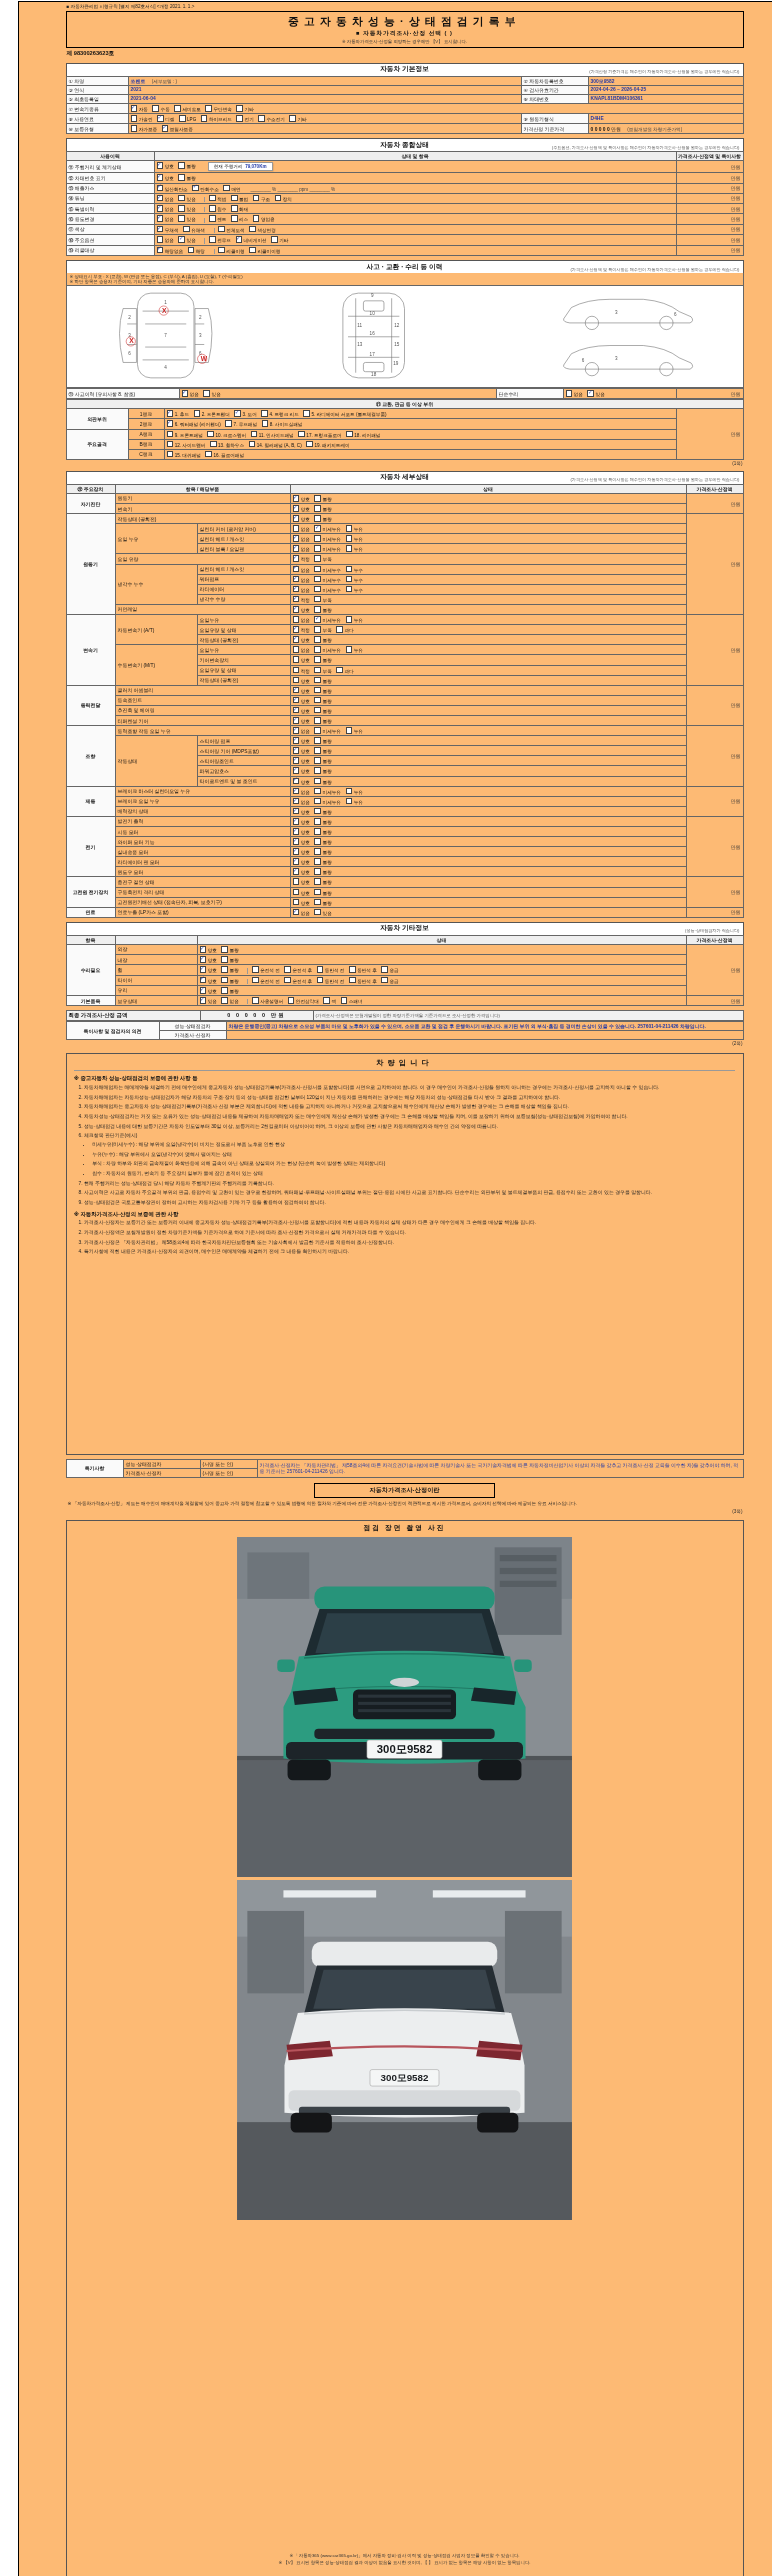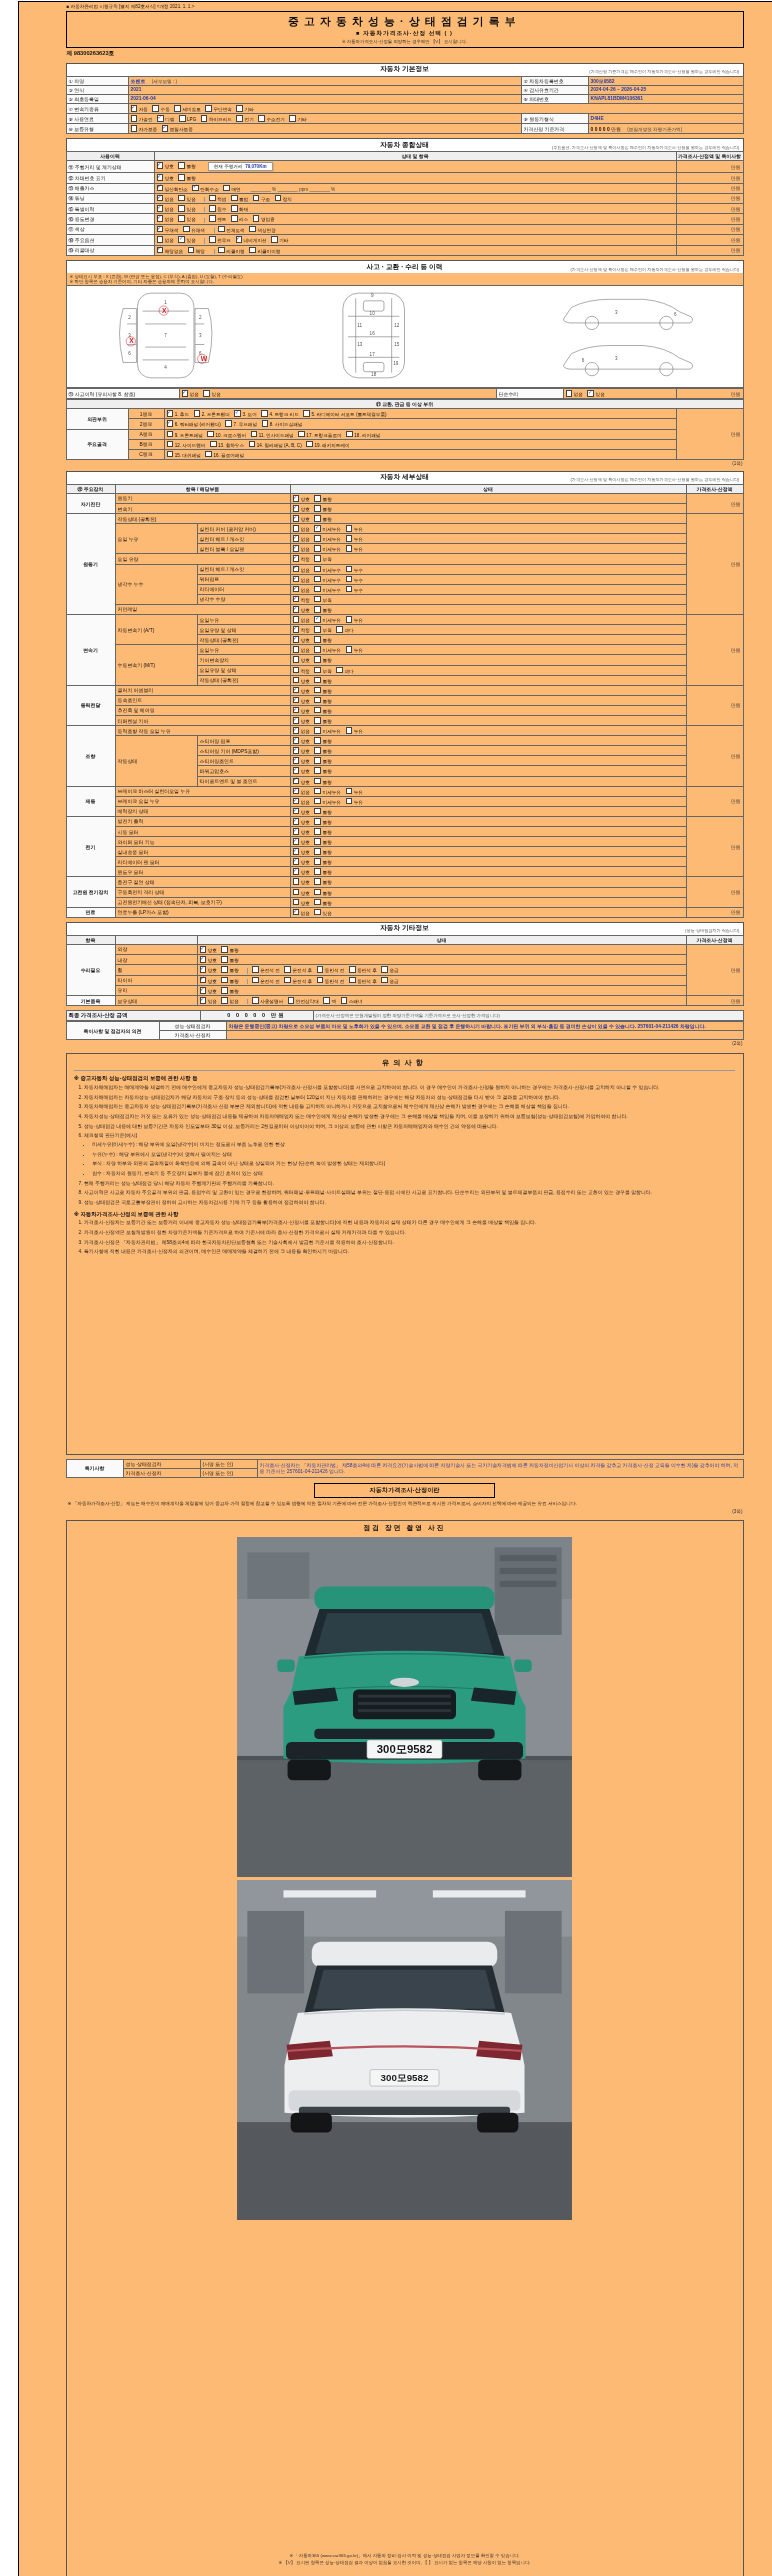--- a/index.html
+++ b/index.html
@@ -623,21 +623,21 @@
           </tr>
           <tr>
             <td class="who lbl">가격조사·산정자</td>
             <td class="optx bval"></td>
           </tr>
         </tbody>
   </table>
   <div class="pagemark">(2쪽)</div>
 
   <div class="noticebox">
-    <div class="ntitle">유의사항</div>
+    <div class="ntitle">차량입니다</div>
     <div>
           <div class="nh">※ 중고자동차 성능·상태점검의 보증에 관한 사항 등</div>
           <ol>
             <li>자동차매매업자는 매매계약을 체결하기 전에 매수인에게 중고자동차 성능·상태점검기록부(가격조사·산정서를 포함합니다)를 서면으로 고지하여야 합니다. 이 경우 매수인이 가격조사·산정을 원하지 아니하는 경우에는 가격조사·산정서를 고지하지 아니할 수 있습니다.</li>
             <li>자동차매매업자는 자동차성능·상태점검자가 해당 자동차의 구조·장치 등의 성능·상태를 점검한 날부터 120일이 지난 자동차를 판매하려는 경우에는 해당 자동차의 성능·상태점검을 다시 받아 그 결과를 고지하여야 합니다.</li>
             <li>자동차매매업자는 중고자동차 성능·상태점검기록부(가격조사·산정 부분은 제외합니다)에 적힌 내용을 고지하지 아니하거나 거짓으로 고지함으로써 매수인에게 재산상 손해가 발생한 경우에는 그 손해를 배상할 책임을 집니다.</li>
             <li>자동차성능·상태점검자는 거짓 또는 오류가 있는 성능·상태점검 내용을 제공하여 자동차매매업자 또는 매수인에게 재산상 손해가 발생한 경우에는 그 손해를 배상할 책임을 지며, 이를 보장하기 위하여 보증보험(성능·상태점검보험)에 가입하여야 합니다.</li>
             <li>성능·상태점검 내용에 대한 보증기간은 자동차 인도일부터 30일 이상, 보증거리는 2천킬로미터 이상이어야 하며, 그 이상의 보증에 관한 사항은 자동차매매업자와 매수인 간의 약정에 따릅니다.</li>
             <li>체크항목 판단기준(예시)<ul>
                 <li>미세누유(미세누수) : 해당 부위에 오일(냉각수)이 비치는 정도로서 부품 노후로 인한 현상</li>

